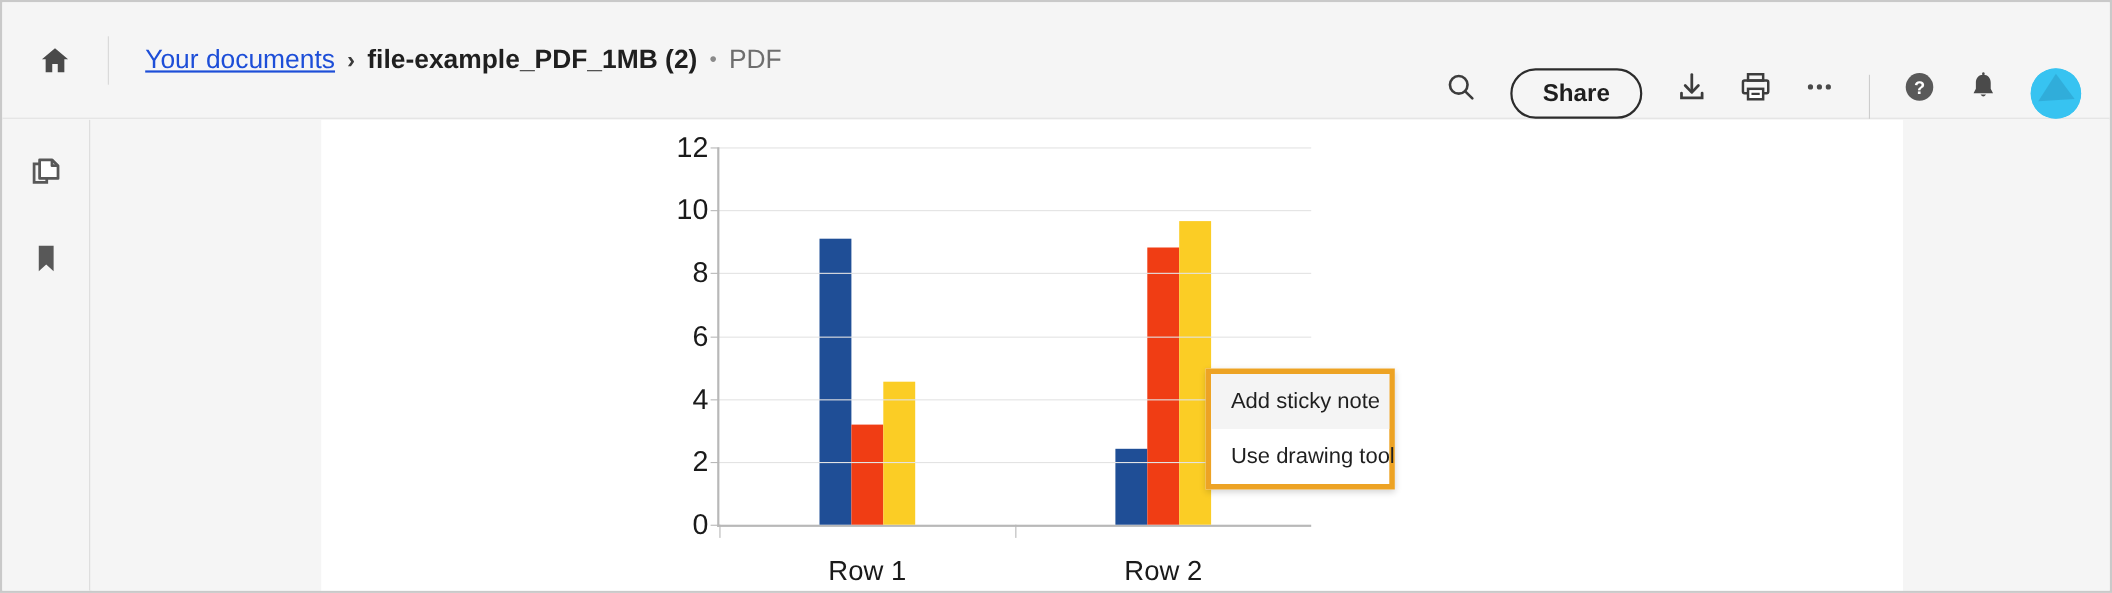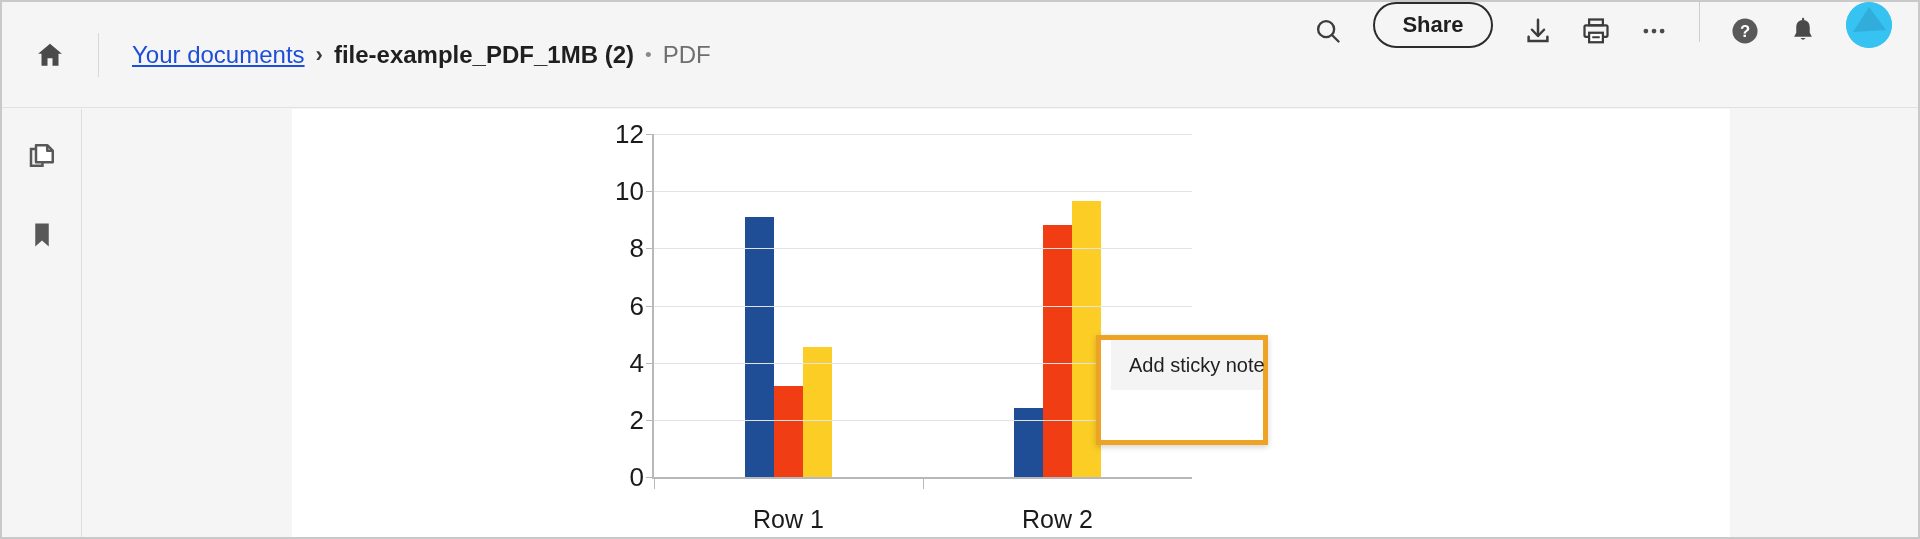--- a/index.html
+++ b/index.html
@@ -35,21 +35,21 @@
     margin-left:33px; font-size:24px; color:#4b4b4b;
     white-space:nowrap;
   }
   .bc-link { color:#1d4ed8; cursor:pointer;text-decoration:underline; }
   .bc-sep { color:#3b3b3b; font-size:22px; font-weight:bold; }
   .bc-current { color:#1f1f1f; font-weight:bold; }
   .bc-dot { color:#8a8a8a; font-size:19px; }
   .bc-type { color:#6e6e6e; }
 
   .tools {
-    margin-left:auto; display:flex; align-items:flex-start;
+    margin-left:auto; display:flex; align-items:flex-end;
     gap:0px; padding-right:26px; height:106px;
   }
   .ticon {
     width:58px; height:58px; display:flex;
     align-items:center; justify-content:center; cursor:pointer;
     border-radius:50%;
   }
   .share-btn {
     height:46px; min-width:120px; padding:0 26px;
     border:2px solid #2c2c2c; border-radius:24px;
@@ -137,21 +137,20 @@
     position:absolute; bottom:-12px; width:1px; height:12px; background:#b8b8b8;
   }
 
   
   .popup {
     position:absolute; left:1013px; top:226px;
     width:172px; height:110px;
     border:5px solid #eda324;
     background:#ffffff;
     box-shadow:0 2px 6px rgba(0,0,0,0.18);
-    padding-left:10px;
   }
   .popup-item {
     height:50px; display:flex; align-items:center;
     padding-left:18px; font-size:20px; color:#1f1f1f;
     cursor:pointer; white-space:nowrap;
   }
   .popup-item.hover { background:#f4f4f4; }
 </style>
 </head>
 <body>
@@ -294,15 +293,16 @@
             <div class="tickmark" style="top: 285.833px;"></div>
             <div class="ytick" style="top: 343px;">0</div>
             <div class="tickmark" style="top: 343px;"></div>
           </div>
       </div>
 
     </div>
 
     <div class="popup">
       <div class="popup-item hover">Add sticky note</div>
+      <div class="popup-item">Use drawing tool</div>
     </div>
   </div>
 </div>
 
 </body></html>

